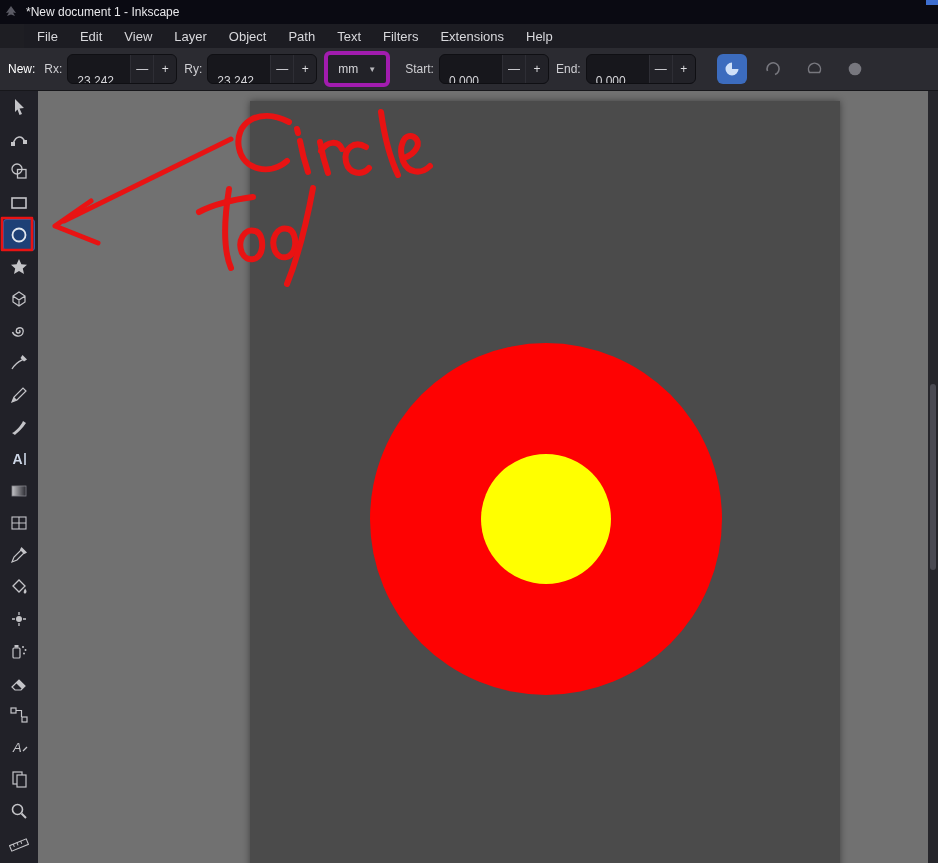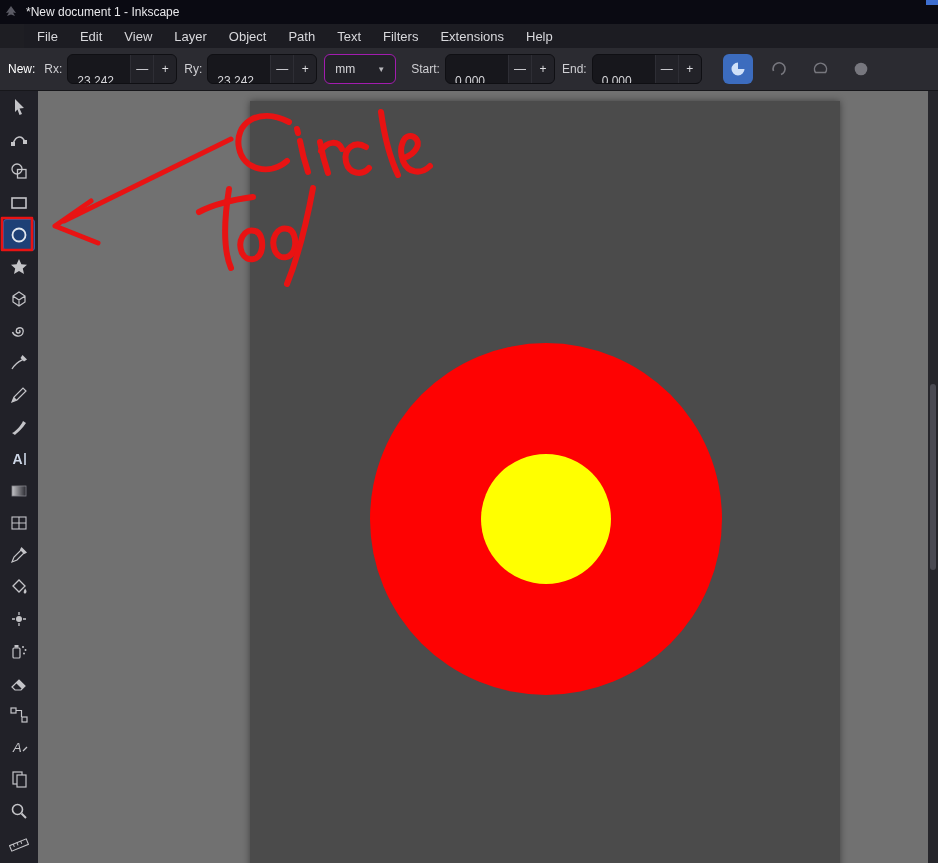--- a/index.html
+++ b/index.html
@@ -38,22 +38,22 @@
   }
   .spin .val{
     color:#d6d6da;font-size:12px;display:flex;align-items:center;
     padding:0 9px;min-width:44px;margin-top:24px;
   }
   .spin .sbtn{
     width:22px;display:flex;align-items:center;justify-content:center;
     color:#dcdce0;font-size:12px;background:#222228;border-left:1px solid #2e2e35;cursor:default;
   }
   .unit-dd{
-    height:28px;background:#222228;border:1px solid #a21caf;border-radius:6px;
-    display:flex;align-items:center;gap:22px;padding:0 10px;color:#d6d6da;font-size:12px;justify-content:space-between;
+    height:28px;background:#222228;border:4px solid #a21caf;border-radius:6px;
+    display:flex;align-items:center;gap:10px;padding:0 10px;color:#d6d6da;font-size:12px;justify-content:space-between;
   }
   .unit-dd .arrow{font-size:8px;color:#b8b8bc;}
   .mode-buttons{display:flex;align-items:center;gap:11px;margin-left:14px;}
   .modebtn{
     width:30px;height:30px;border-radius:6px;display:flex;align-items:center;
     justify-content:center;background:transparent;
   }
   .modebtn.active{background:#3c6cbe;}
 
   

